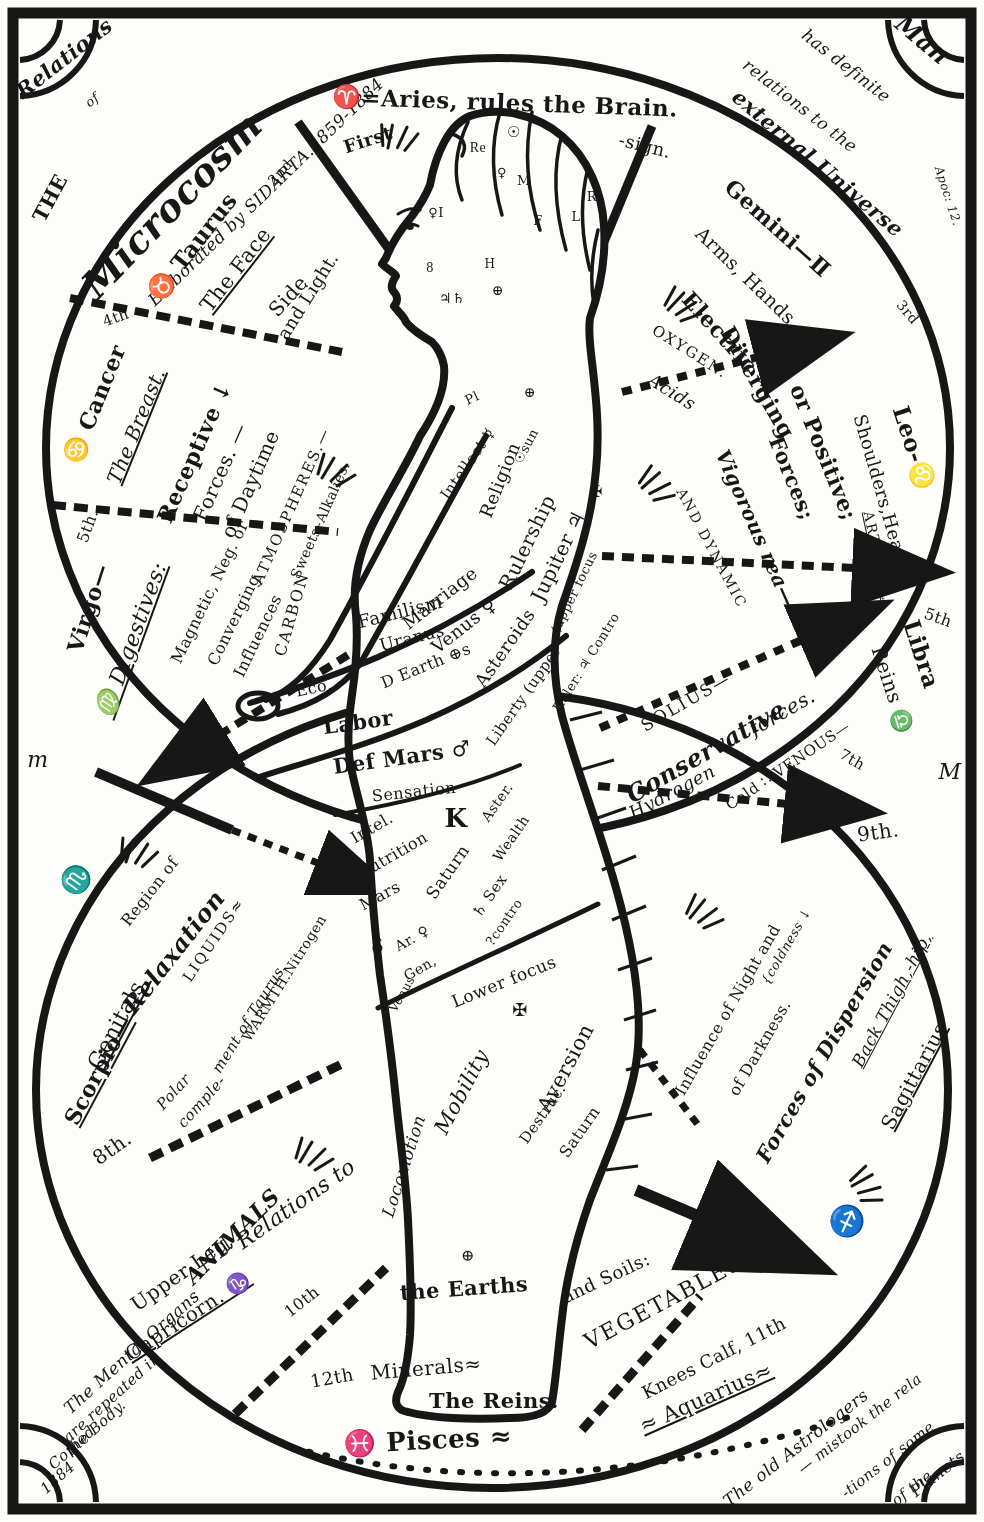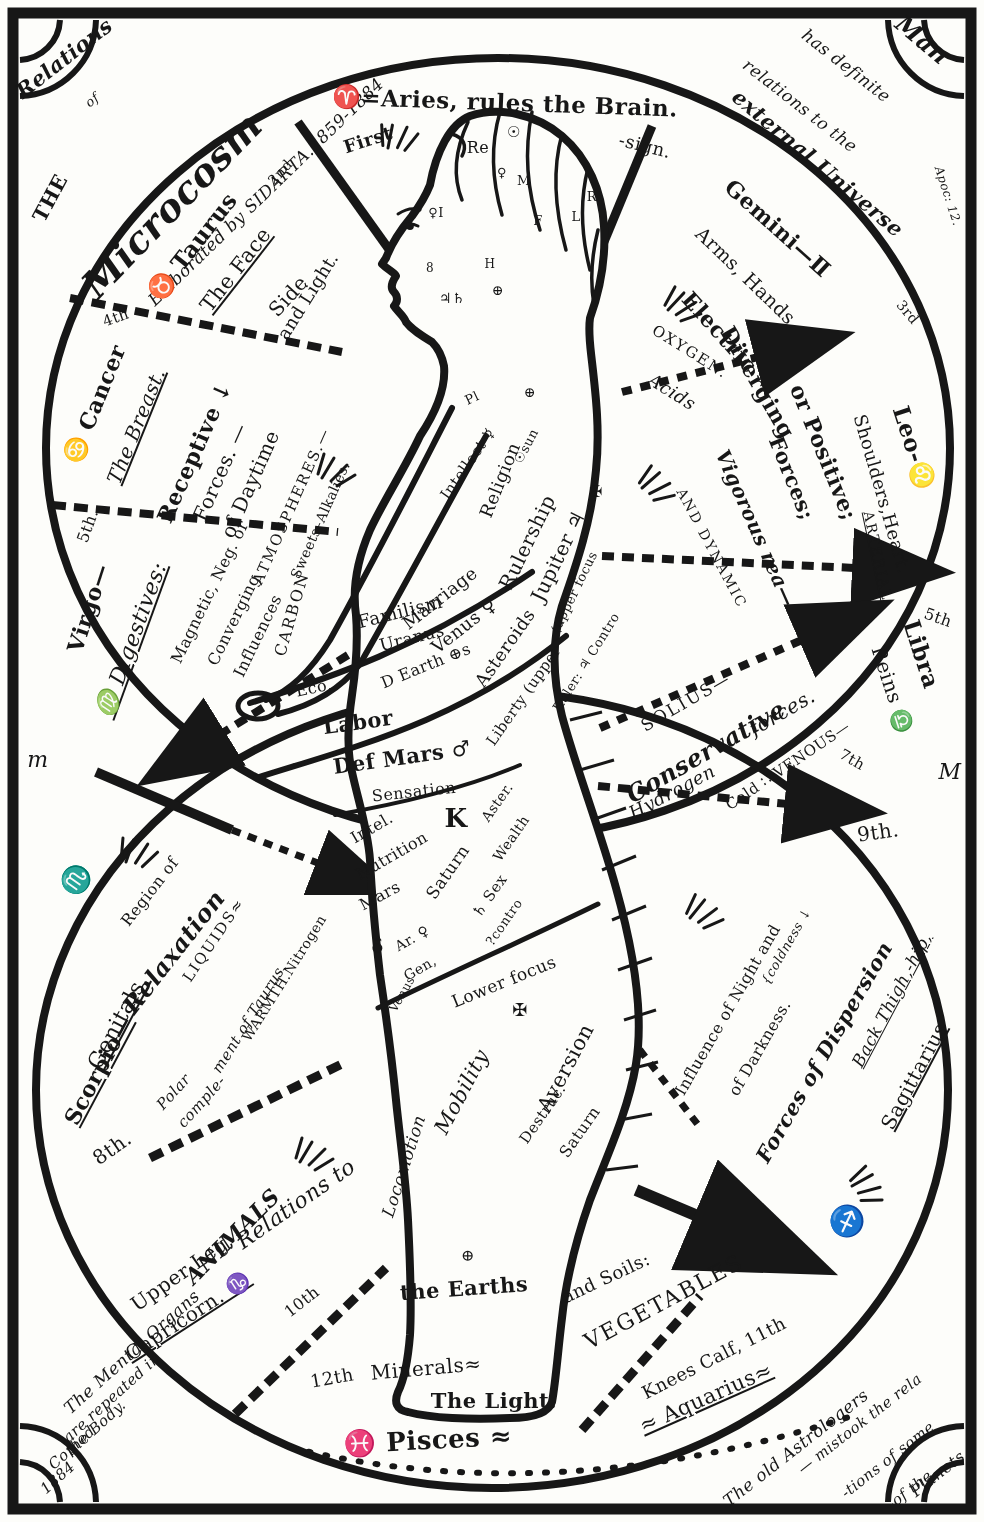--- a/index.html
+++ b/index.html
@@ -274,28 +274,28 @@
       <div class="lbl u" style="left: 914px; top: 1076px; font-size: 20px; transform: translate(-50%, -50%) rotate(-62deg);">Sagittarius</div>
       <div class="lbl b" style="left: 848px; top: 1222px; font-size: 30px; transform: translate(-50%, -50%) rotate(-20deg);">♐</div>
       <div class="lbl b" style="left: 464px; top: 1288px; font-size: 21px; transform: translate(-50%, -50%) rotate(-4deg);">the Earths</div>
       <div class="lbl" style="left: 468px; top: 1256px; font-size: 16px; transform: translate(-50%, -50%) rotate(0deg);">⊕</div>
       <div class="lbl" style="left: 606px; top: 1278px; font-size: 18px; transform: translate(-50%, -50%) rotate(-25deg);">and Soils:</div>
       <div class="lbl sp" style="left: 664px; top: 1302px; font-size: 22px; transform: translate(-50%, -50%) rotate(-28deg);">VEGETABLES</div>
       <div class="lbl" style="left: 714px; top: 1358px; font-size: 18px; transform: translate(-50%, -50%) rotate(-27deg);">Knees Calf, 11th</div>
       <div class="lbl u" style="left: 706px; top: 1398px; font-size: 21px; transform: translate(-50%, -50%) rotate(-24deg);">≈ Aquarius≈</div>
       <div class="lbl" style="left: 426px; top: 1368px; font-size: 20px; transform: translate(-50%, -50%) rotate(-5deg);">Minerals≈</div>
       <div class="lbl" style="left: 332px; top: 1378px; font-size: 18px; transform: translate(-50%, -50%) rotate(-10deg);">12th</div>
-      <div class="lbl b" style="left: 494px; top: 1400px; font-size: 21px; transform: translate(-50%, -50%) rotate(0deg);">The Light.</div>
+      <div class="lbl b" style="left: 494px; top: 1400px; font-size: 21px; transform: translate(-50%, -50%) rotate(0deg);">The Reins.</div>
       <div class="lbl b" style="left: 428px; top: 1440px; font-size: 26px; transform: translate(-50%, -50%) rotate(-3deg);">♓ Pisces ≈</div>
       <div class="lbl i" style="left: 796px; top: 1448px; font-size: 17px; transform: translate(-50%, -50%) rotate(-38deg);">The old Astrologers</div>
       <div class="lbl i" style="left: 860px; top: 1424px; font-size: 15px; transform: translate(-50%, -50%) rotate(-38deg);">— mistook the rela</div>
       <div class="lbl i" style="left: 888px; top: 1460px; font-size: 15px; transform: translate(-50%, -50%) rotate(-38deg);">-tions of some</div>
       <div class="lbl i" style="left: 910px; top: 1490px; font-size: 15px; transform: translate(-50%, -50%) rotate(-38deg);">-of the</div>
       <div class="lbl i" style="left: 938px; top: 1474px; font-size: 16px; transform: translate(-50%, -50%) rotate(-38deg);">Planets</div>
-      <div class="lbl" style="left: 478px; top: 148px; font-size: 16px; transform: translate(-50%, -50%) rotate(0deg);">Re</div>
+      <div class="lbl" style="left: 478px; top: 148px; font-size: 14px; transform: translate(-50%, -50%) rotate(0deg); font-family: Liberation Serif, serif;">Re</div>
       <div class="lbl" style="left: 514px; top: 132px; font-size: 15px; transform: translate(-50%, -50%) rotate(0deg);">☉</div>
       <div class="lbl" style="left: 502px; top: 172px; font-size: 13px; transform: translate(-50%, -50%) rotate(0deg);">♀</div>
       <div class="lbl" style="left: 524px; top: 180px; font-size: 13px; transform: translate(-50%, -50%) rotate(0deg);">M</div>
       <div class="lbl" style="left: 436px; top: 212px; font-size: 13px; transform: translate(-50%, -50%) rotate(0deg);">♀I</div>
       <div class="lbl" style="left: 538px; top: 220px; font-size: 13px; transform: translate(-50%, -50%) rotate(0deg);">F</div>
       <div class="lbl" style="left: 576px; top: 216px; font-size: 13px; transform: translate(-50%, -50%) rotate(0deg);">L</div>
       <div class="lbl" style="left: 592px; top: 196px; font-size: 13px; transform: translate(-50%, -50%) rotate(0deg);">R</div>
       <div class="lbl" style="left: 490px; top: 264px; font-size: 12px; transform: translate(-50%, -50%) rotate(0deg);">H</div>
       <div class="lbl" style="left: 498px; top: 290px; font-size: 14px; transform: translate(-50%, -50%) rotate(0deg);">⊕</div>
       <div class="lbl" style="left: 452px; top: 298px; font-size: 14px; transform: translate(-50%, -50%) rotate(0deg);">♃♄</div>

